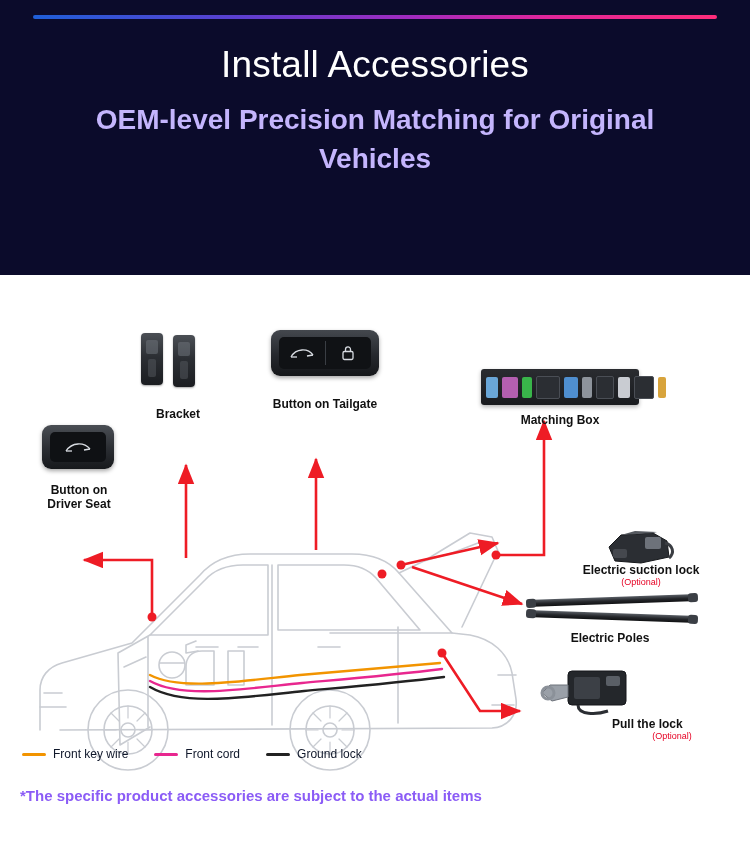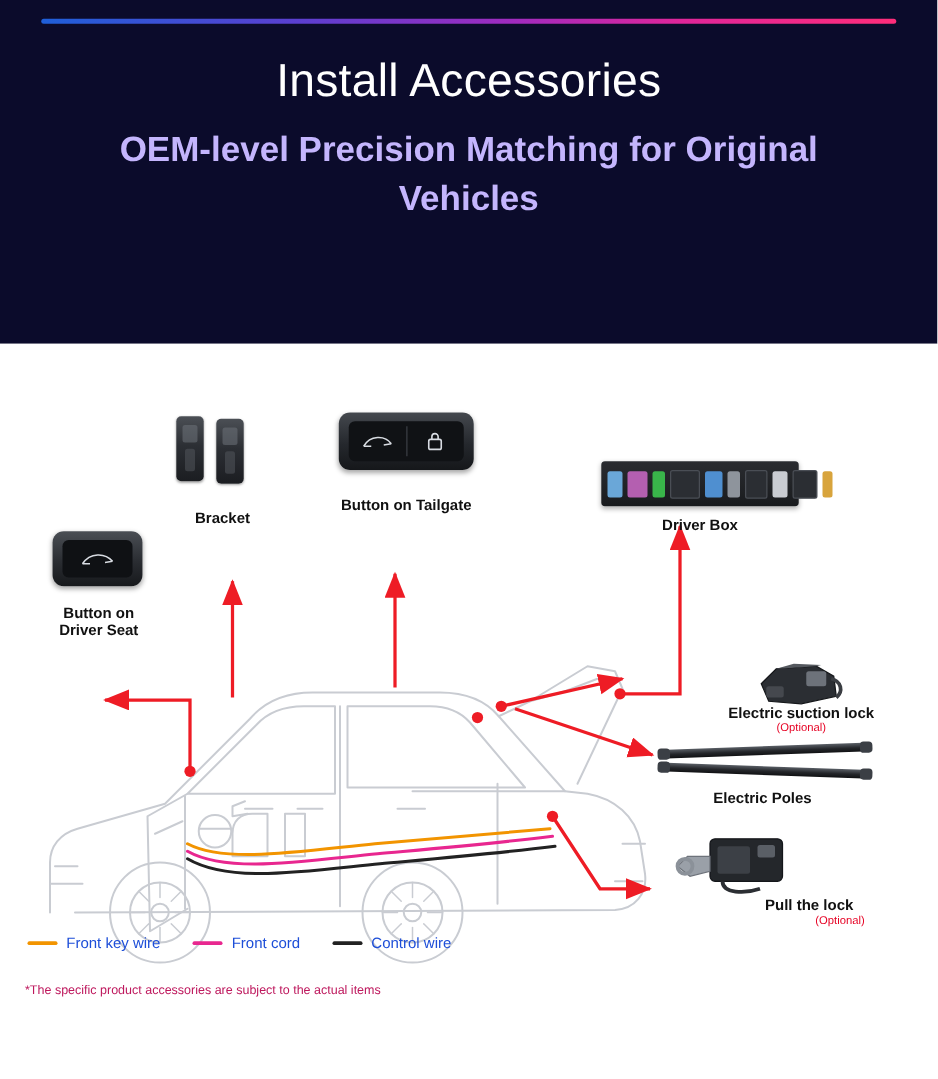--- a/index.html
+++ b/index.html
@@ -50,25 +50,25 @@
   }
   .lbl .opt{display:block;color:#e60023;font-size:9px;font-weight:400;line-height:11px;}
 
   
   .legend{
     position:absolute;left:22px;top:470px;width:420px;height:18px;
     display:flex;align-items:center;gap:0px;
   }
   .lg-item{display:flex;align-items:center;margin-right:26px;}
   .lg-line{width:24px;height:3px;border-radius:2px;margin-right:7px;}
-  .lg-text{font-size:12px;color:#1d4ed8;font-weight:400;}
+  .lg-text{font-size:12px;color:#0f172a;font-weight:400;}
 
   .footnote{
     position:absolute;left:20px;top:512px;
-    color:#be185d;font-size:10px;font-weight:400;
+    color:#8b5cf6;font-size:15px;font-weight:700;
   }
 
   
   .prod{position:absolute;}
 
   
   .remote{
     position:absolute;width:22px;height:52px;border-radius:4px;
     background:linear-gradient(180deg,#4b4f55 0%,#2c2f34 45%,#1b1d21 100%);
     box-shadow:0 1px 2px rgba(0,0,0,.35);
@@ -273,21 +273,21 @@
         <div class="conn" style="width:10px;background:#39b54a;"></div>
         <div class="conn" style="width:22px;background:#2b2e33;border:1px solid #4a4e55;"></div>
         <div class="conn" style="width:14px;background:#4f8fd0;"></div>
         <div class="conn" style="width:10px;background:#8e949c;"></div>
         <div class="conn" style="width:16px;background:#2b2e33;border:1px solid #4a4e55;"></div>
         <div class="conn" style="width:12px;background:#c9ccd2;"></div>
         <div class="conn" style="width:18px;background:#2b2e33;border:1px solid #4a4e55;"></div>
         <div class="conn" style="width:8px;background:#d8a43c;"></div>
       </div>
     </div>
-    <div class="lbl" style="left:500px;top:138px;width:120px;">Driver Box</div>
+    <div class="lbl" style="left:500px;top:138px;width:120px;">Matching Box</div>
 
     <div class="driverbtn" style="left:42px;top:150px;">
       <div class="db-inner">
         <svg width="30" height="18" viewBox="0 0 30 18" class="tg-ico">
             <path d="M3 13 C9 4 21 4 27 11"></path>
             <path d="M3 13 L9 13"></path>
             <path d="M27 11 L21 12"></path>
           </svg>
       </div>
     </div>
@@ -341,19 +341,19 @@
       <div class="lg-item">
         <span class="lg-line" style="background:#f29400;"></span>
         <span class="lg-text">Front key wire</span>
       </div>
       <div class="lg-item">
         <span class="lg-line" style="background:#e8278f;"></span>
         <span class="lg-text">Front cord</span>
       </div>
       <div class="lg-item">
         <span class="lg-line" style="background:#222222;"></span>
-        <span class="lg-text">Control wire</span>
+        <span class="lg-text">Ground lock</span>
       </div>
     </div>
 
     <div class="footnote">*The specific product accessories are subject to the actual items</div>
   </div>
 </div>
 
 </body></html>

